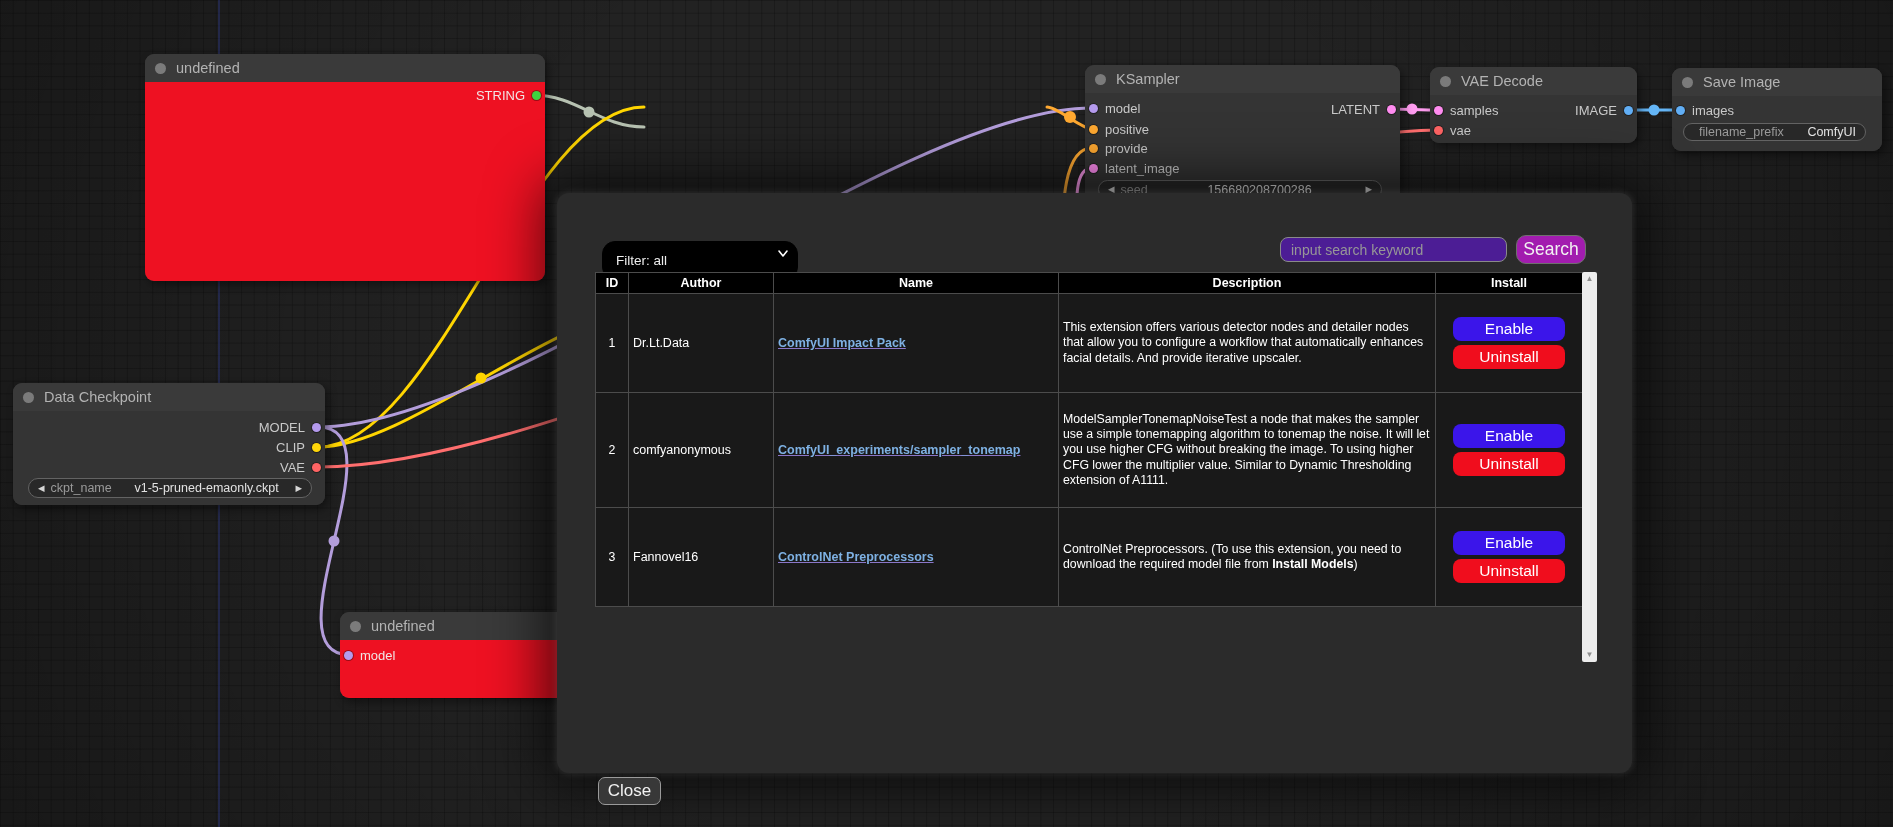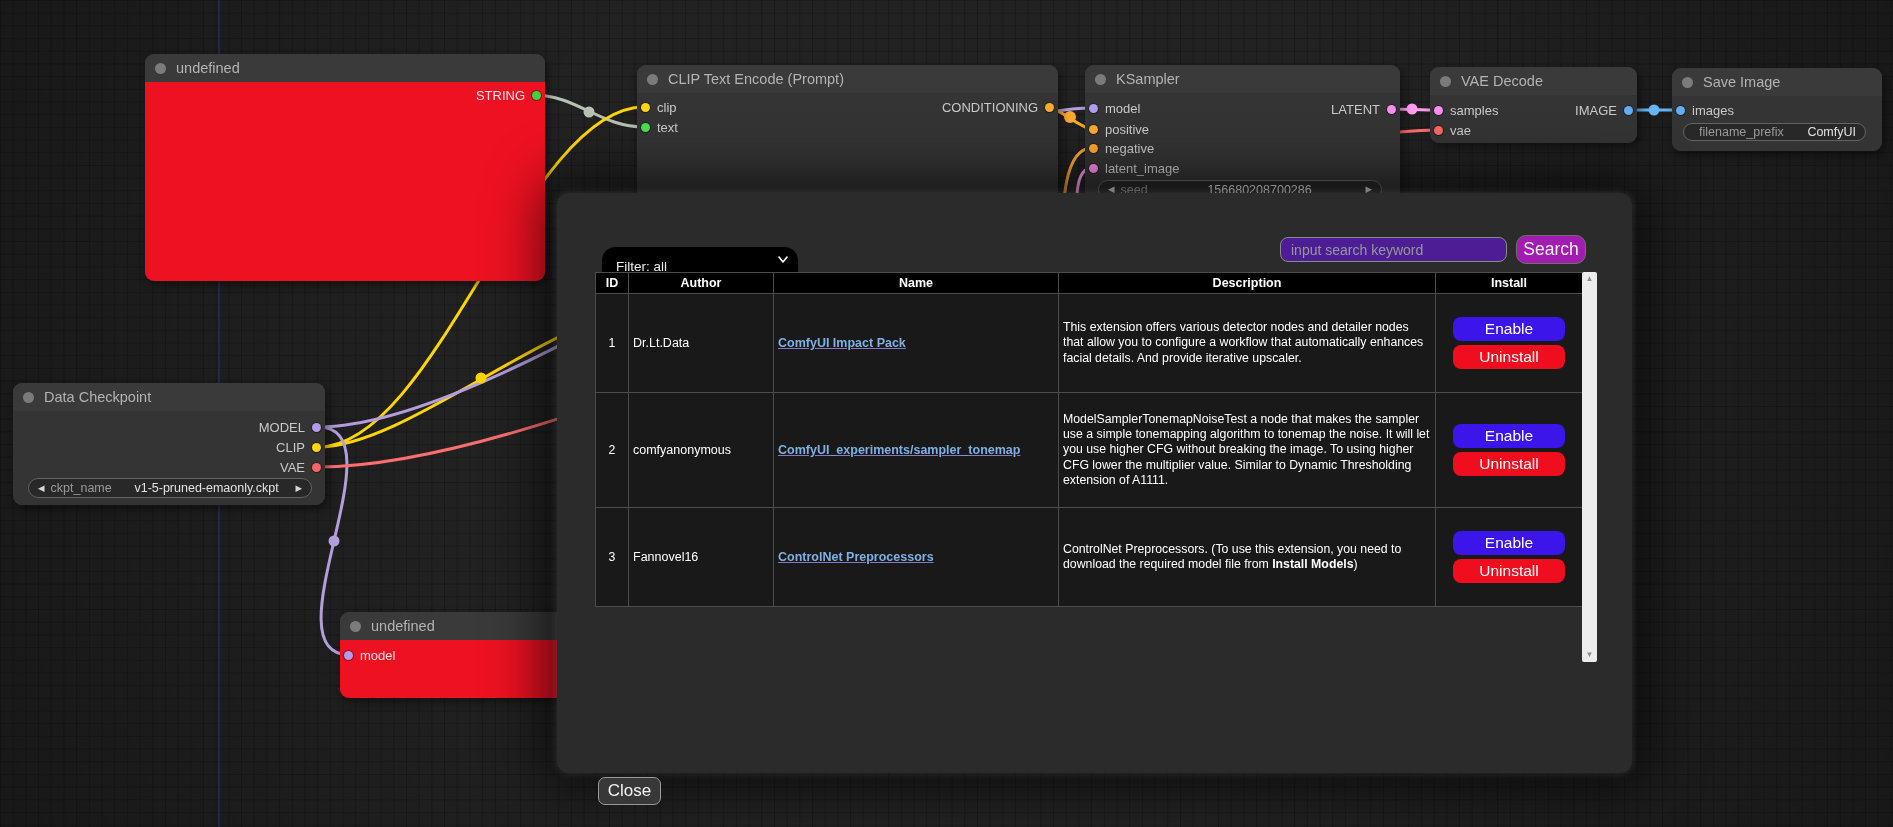--- a/index.html
+++ b/index.html
@@ -30,21 +30,21 @@
   .widget{position:absolute;background:#282828;border:1px solid #636363;border-radius:11px;
           display:flex;align-items:center;font-size:12.5px;color:#9a9a9a;padding:0 9px;box-sizing:border-box;}
   .warr{color:#d6d6d6;font-size:8.5px;flex:0 0 auto;line-height:1;}
   .wlabel{color:#9a9a9a;margin:0 6px;white-space:nowrap;}
   .wvalue{flex:1;text-align:center;color:#e2e2e2;white-space:nowrap;overflow:hidden;}
   .wvalue.right{text-align:right;}
   
   #modal{position:absolute;left:557px;top:193px;width:1075px;height:580px;z-index:10;
          background:#2b2b2b;border-radius:12px;
          box-shadow:0 0 9px rgba(255,255,255,0.14), 0 0 55px 14px rgba(0,0,0,0.65);}
-  .filter-wrap{position:absolute;left:45px;top:54px;width:196px;height:39px;}
+  .filter-wrap{position:absolute;left:45px;top:48px;width:196px;height:39px;}
   .filter-wrap select{appearance:none;-webkit-appearance:none;width:100%;height:100%;background:#000;
          color:#ededed;border:1px solid #000;border-radius:13px;padding:0 26px 0 13px;font-size:13.5px;
          font-family:"Liberation Sans",sans-serif;}
   .filter-wrap .chev{position:absolute;right:9px;top:4px;pointer-events:none;}
   #searchbox{position:absolute;left:723px;top:44px;width:227px;height:25px;box-sizing:border-box;
          background:#4c1d95;border:1.5px solid #8a8a8a;border-radius:8px;color:#ddd;padding:0 10px;
          font-size:14px;font-family:"Liberation Sans",sans-serif;}
   #searchbox::placeholder{color:#979797;}
   #searchbtn{position:absolute;left:959px;top:42px;width:70px;height:29px;background:#a21caf;
          border:1px solid #6f6f6f;border-radius:10px;color:#f2f2f2;font-size:17.5px;
@@ -108,57 +108,38 @@
       <span class="ndot"></span>
       <span class="ntitle">undefined</span>
     </div>
     <div class="nb red"></div>
     <div class="port out" style="top:33px">
       <span class="pdot" style="background:#3fd23f"></span>
       <span class="plbl onred">STRING</span>
     </div>
   </div>
 
-  <div class="node" style="left:637px;top:65px;width:421px;height:195px">
-    <div class="nh">
-      <span class="ndot"></span>
-      <span class="ntitle">CLIP Text Encode (Prompt)</span>
-    </div>
-    <div class="nb"></div>
-    <div class="port in" style="top:34px">
-      <span class="pdot" style="background:#ffd60a"></span>
-      <span class="plbl">clip</span>
-    </div>
-    <div class="port in" style="top:54px">
-      <span class="pdot" style="background:#4ae04e"></span>
-      <span class="plbl">text</span>
-    </div>
-    <div class="port out" style="top:34px">
-      <span class="pdot" style="background:#ffa931"></span>
-      <span class="plbl">CONDITIONING</span>
-    </div>
-  </div>
 
   <div class="node" style="left:1085px;top:65px;width:315px;height:155px">
     <div class="nh">
       <span class="ndot"></span>
       <span class="ntitle">KSampler</span>
     </div>
     <div class="nb"></div>
     <div class="port in" style="top:35px">
       <span class="pdot" style="background:#b49aed"></span>
       <span class="plbl">model</span>
     </div>
     <div class="port in" style="top:56px">
       <span class="pdot" style="background:#ffa931"></span>
       <span class="plbl">positive</span>
     </div>
     <div class="port in" style="top:75px">
       <span class="pdot" style="background:#ffa931"></span>
-      <span class="plbl">negative</span>
+      <span class="plbl">provide</span>
     </div>
     <div class="port in" style="top:95px">
       <span class="pdot" style="background:#ff8cf0"></span>
       <span class="plbl">latent_image</span>
     </div>
     <div class="port out" style="top:36px">
       <span class="pdot" style="background:#ff8cf0"></span>
       <span class="plbl">LATENT</span>
     </div>
     <div class="widget" style="left:13px;right:18px;top:115px;height:19px">

